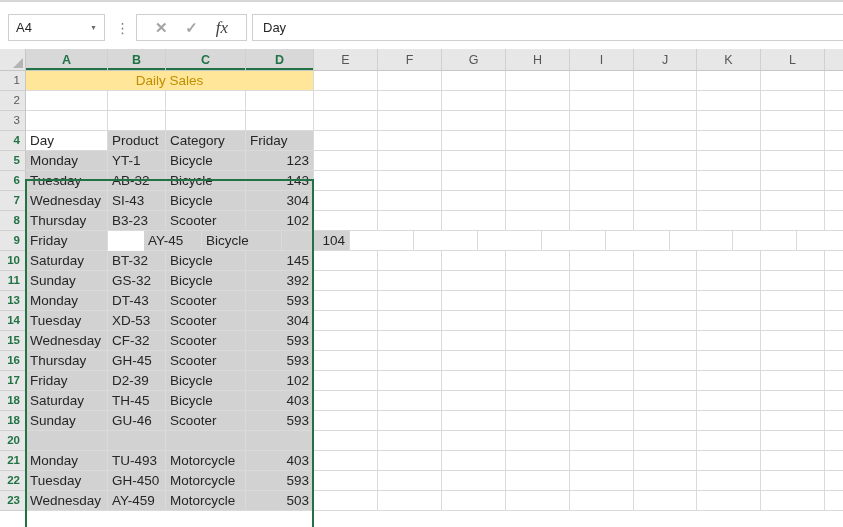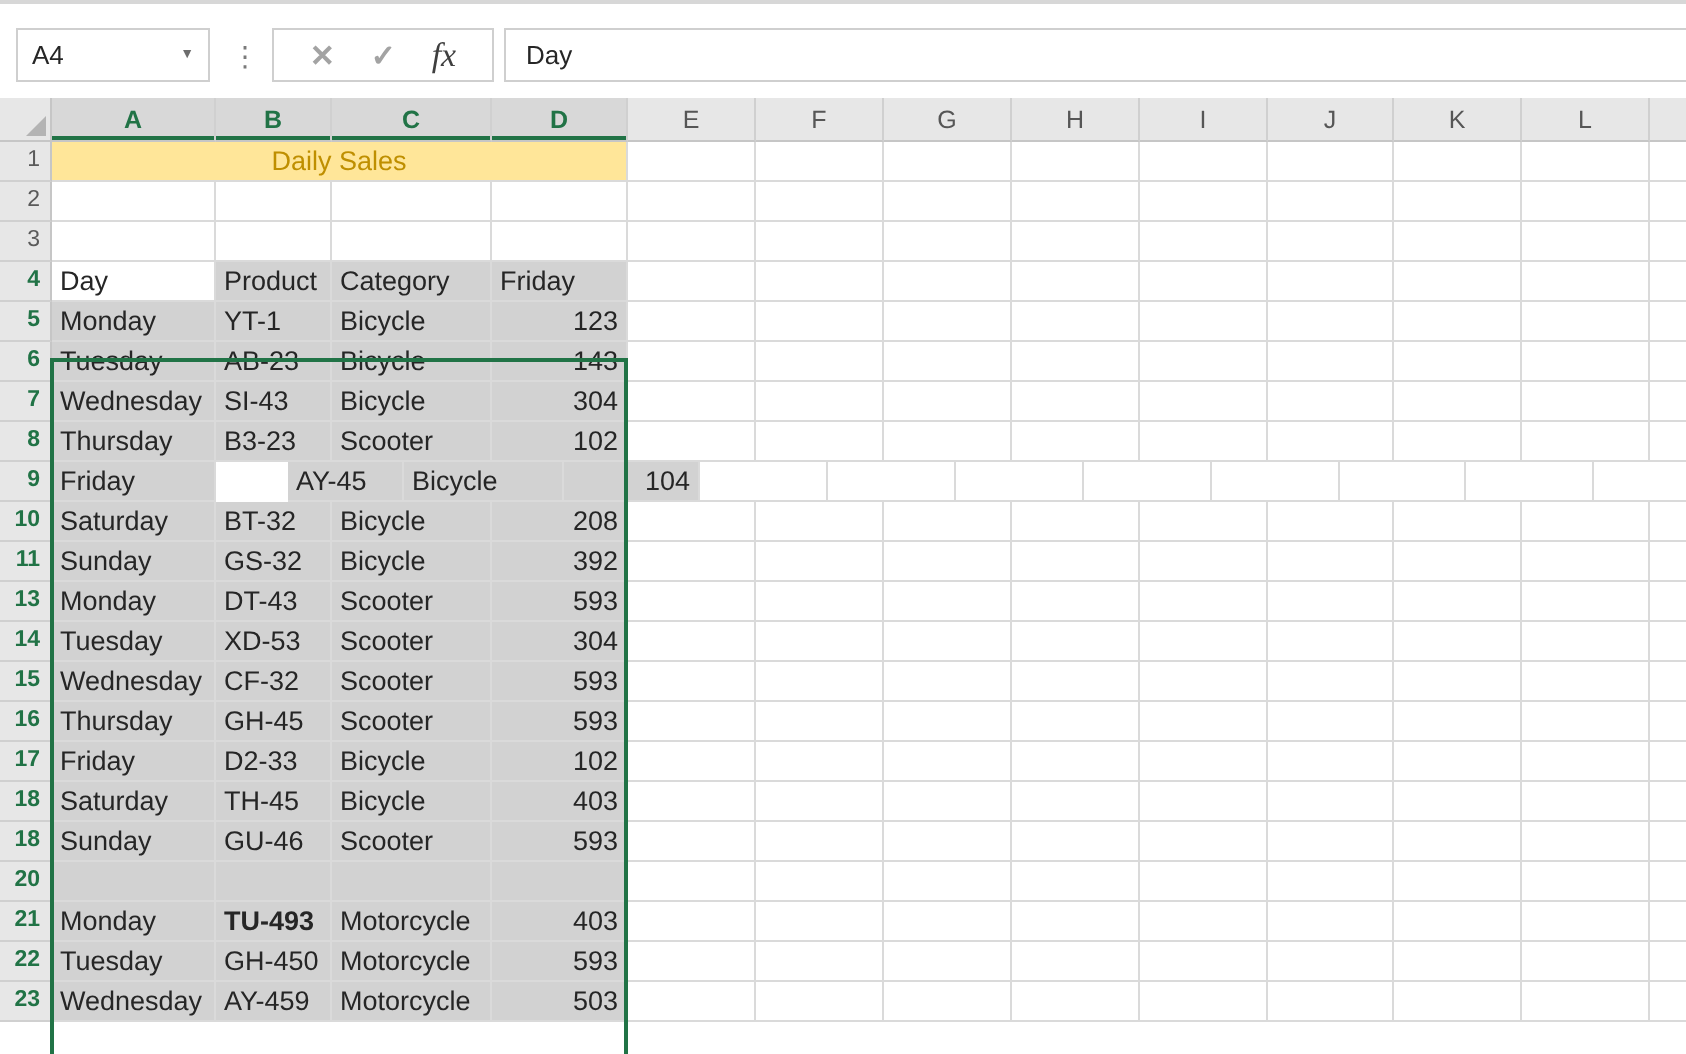--- a/index.html
+++ b/index.html
@@ -197,21 +197,21 @@
           <div class="cell" style="width: 64px;"></div>
           <div class="cell" style="width: 64px;"></div>
           <div class="cell" style="width: 63px;"></div>
           <div class="cell" style="width: 64px;"></div>
           <div class="cell" style="width: 64px;"></div>
           <div class="cell filler" style="width: 18px;"></div>
         </div>
         <div class="row">
           <div class="rowh sel">6</div>
           <div class="cell sel" style="width: 82px;">Tuesday</div>
-          <div class="cell sel" style="width: 58px;">AB-23</div>
+          <div class="cell sel" style="width: 58px;">AB-32</div>
           <div class="cell sel" style="width: 80px;">Bicycle</div>
           <div class="cell sel num" style="width: 68px;">143</div>
           <div class="cell" style="width: 64px;"></div>
           <div class="cell" style="width: 64px;"></div>
           <div class="cell" style="width: 64px;"></div>
           <div class="cell" style="width: 64px;"></div>
           <div class="cell" style="width: 64px;"></div>
           <div class="cell" style="width: 63px;"></div>
           <div class="cell" style="width: 64px;"></div>
           <div class="cell" style="width: 64px;"></div>
@@ -263,21 +263,21 @@
           <div class="cell" style="width: 63px;"></div>
           <div class="cell" style="width: 64px;"></div>
           <div class="cell" style="width: 64px;"></div>
           <div class="cell filler" style="width: 18px;"></div>
         </div>
         <div class="row">
           <div class="rowh sel">10</div>
           <div class="cell sel" style="width: 82px;">Saturday</div>
           <div class="cell sel" style="width: 58px;">BT-32</div>
           <div class="cell sel" style="width: 80px;">Bicycle</div>
-          <div class="cell sel num" style="width: 68px;">208</div>
+          <div class="cell sel num" style="width: 68px;">145</div>
           <div class="cell" style="width: 64px;"></div>
           <div class="cell" style="width: 64px;"></div>
           <div class="cell" style="width: 64px;"></div>
           <div class="cell" style="width: 64px;"></div>
           <div class="cell" style="width: 64px;"></div>
           <div class="cell" style="width: 63px;"></div>
           <div class="cell" style="width: 64px;"></div>
           <div class="cell" style="width: 64px;"></div>
           <div class="cell filler" style="width: 18px;"></div>
         </div>
@@ -357,21 +357,21 @@
           <div class="cell" style="width: 64px;"></div>
           <div class="cell" style="width: 64px;"></div>
           <div class="cell" style="width: 63px;"></div>
           <div class="cell" style="width: 64px;"></div>
           <div class="cell" style="width: 64px;"></div>
           <div class="cell filler" style="width: 18px;"></div>
         </div>
         <div class="row">
           <div class="rowh sel">17</div>
           <div class="cell sel" style="width: 82px;">Friday</div>
-          <div class="cell sel" style="width: 58px;">D2-33</div>
+          <div class="cell sel" style="width: 58px;">D2-39</div>
           <div class="cell sel" style="width: 80px;">Bicycle</div>
           <div class="cell sel num" style="width: 68px;">102</div>
           <div class="cell" style="width: 64px;"></div>
           <div class="cell" style="width: 64px;"></div>
           <div class="cell" style="width: 64px;"></div>
           <div class="cell" style="width: 64px;"></div>
           <div class="cell" style="width: 64px;"></div>
           <div class="cell" style="width: 63px;"></div>
           <div class="cell" style="width: 64px;"></div>
           <div class="cell" style="width: 64px;"></div>
@@ -421,21 +421,21 @@
           <div class="cell" style="width: 64px;"></div>
           <div class="cell" style="width: 64px;"></div>
           <div class="cell" style="width: 63px;"></div>
           <div class="cell" style="width: 64px;"></div>
           <div class="cell" style="width: 64px;"></div>
           <div class="cell filler" style="width: 18px;"></div>
         </div>
         <div class="row">
           <div class="rowh sel">21</div>
           <div class="cell sel" style="width: 82px;">Monday</div>
-          <div class="cell sel" style="width: 58px; font-weight: bold;">TU-493</div>
+          <div class="cell sel" style="width: 58px;">TU-493</div>
           <div class="cell sel" style="width: 80px;">Motorcycle</div>
           <div class="cell sel num" style="width: 68px;">403</div>
           <div class="cell" style="width: 64px;"></div>
           <div class="cell" style="width: 64px;"></div>
           <div class="cell" style="width: 64px;"></div>
           <div class="cell" style="width: 64px;"></div>
           <div class="cell" style="width: 64px;"></div>
           <div class="cell" style="width: 63px;"></div>
           <div class="cell" style="width: 64px;"></div>
           <div class="cell" style="width: 64px;"></div>

